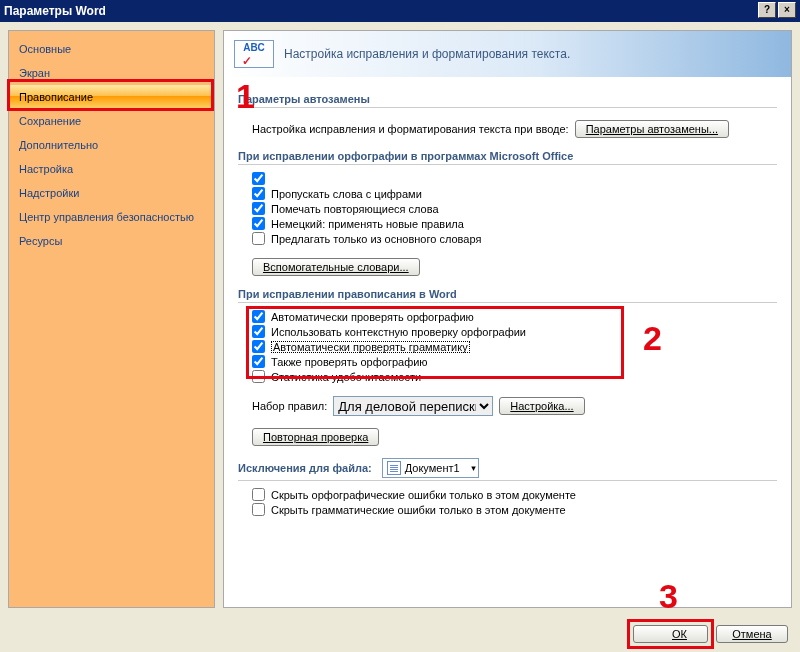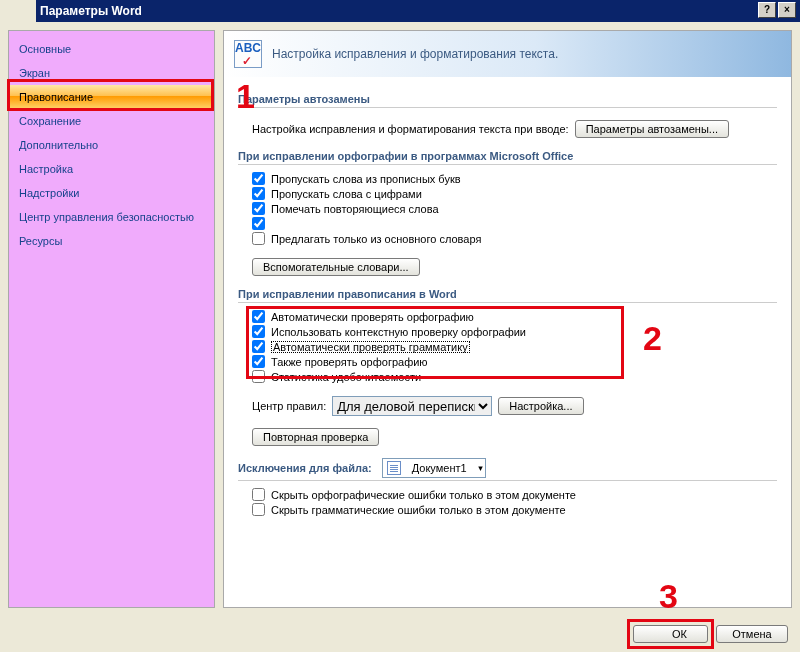--- a/index.html
+++ b/index.html
@@ -16,21 +16,20 @@
     background: linear-gradient(to bottom, #0a246a 0%, #3a6ea5 50%, #0a246a 100%);
     background: #0a246a;
     color: #fff;
     height: 22px;
     line-height: 22px;
     padding: 0 4px;
     font-weight: bold;
     font-size: 12px;
     display: flex;
     justify-content: space-between;
-    margin-left: 36px;
   }
   .titlebar-buttons { display: flex; gap: 2px; }
   .titlebar-btn {
     width: 18px; height: 16px;
     margin-top: 2px;
     background: #d4d0c8;
     border: 1px solid #fff;
     border-right-color: #404040;
     border-bottom-color: #404040;
     color: #000;
@@ -41,21 +40,21 @@
   }
   .dialog-body {
     display: flex;
     padding: 8px;
     gap: 8px;
     height: calc(100% - 22px - 36px);
   }
   .sidebar {
     width: 207px;
     border: 1px solid #a9a9a9;
-    background: #f0abfc;
+    background: #fdba74;
     padding: 6px 0;
     position: relative;
   }
   .side-item {
     color: #15428b;
     padding: 6px 10px 6px 10px;
     cursor: default;
   }
   .side-item.selected {
     background: linear-gradient(to bottom, #ffe8a6 0%, #ffc14f 45%, #ff9a00 46%, #ffd36b 100%);
@@ -72,24 +71,24 @@
     height: 46px;
     background: linear-gradient(to right, #ffffff 0%, #dbe9f7 55%, #8fb8e0 100%);
     display: flex;
     align-items: center;
     padding-left: 10px;
     gap: 10px;
     color: #3b5a82;
     font-size: 12px;
   }
   .abc-icon {
-    width: 28px; height: 28px;
+    width: 40px; height: 28px;
     border: 1px solid #7a9cc6;
     background: #fdfdfd;
-    font-size: 12px;
+    font-size: 10px;
     font-weight: bold;
     color: #1b5fbf;
     text-align: center;
     line-height: 10px;
     padding-top: 2px;
     position: relative;
   }
   .abc-icon::after {
     content: "✓";
     color: #d23;
@@ -114,27 +113,28 @@
   .chk { display: flex; align-items: center; gap: 6px; padding: 1px 14px; }
   input[type=checkbox] { margin: 0; }
   .btn {
     background: linear-gradient(to bottom,#fff,#e3e3dc);
     border: 1px solid #7a7a7a;
     border-radius: 3px;
     padding: 2px 10px;
     font-family: inherit;
     font-size: 11px;
     cursor: default;
+    text-decoration: underline;
   }
   select.drop {
     font-family: inherit; font-size: 13px; border:1px solid #7f9db9; height:20px;
   }
   .filedrop {
     display:inline-flex; align-items:center; border:1px solid #7f9db9; background:#fff;
-    height:20px; padding:0 18px 0 4px; gap:11px; position:relative;
+    height:20px; padding:0 18px 0 4px; gap:4px; position:relative;
   }
   .filedrop::after {
     content:"▾"; position:absolute; right:2px; font-size:9px; color:#000;
   }
   .doc-icon {
     width:14px; height:14px; border:1px solid #6a8ec8; background:#fff;
     display:inline-block; position:relative;
   }
   .doc-icon::before { content:""; position:absolute; left:2px; right:2px; top:3px; height:1px; background:#6a8ec8; box-shadow:0 2px #6a8ec8,0 4px #6a8ec8,0 6px #6a8ec8; }
   .footer {
@@ -191,32 +191,32 @@
 
       <div class="section-title">Параметры автозамены</div>
       <div class="row">
         <span>Настройка исправления и форматирования текста при вводе:</span>
         <button class="btn">Параметры автозамены...</button>
       </div>
 
       <div class="section-title">При исправлении орфографии в программах Microsoft Office</div>
       <label class="chk">
           <input type="checkbox" checked="" style="">
-          <span>Пропускать слова из прописных букв</span>
         </label>
       <label class="chk">
           <input type="checkbox" checked="" style="">
           <span>Пропускать слова с цифрами</span>
         </label>
       <label class="chk">
           <input type="checkbox" checked="" style="">
           <span>Помечать повторяющиеся слова</span>
         </label>
       <label class="chk">
           <input type="checkbox" checked="" style="">
+          <span>Немецкий: применять новые правила</span>
         </label>
       <label class="chk">
           <input type="checkbox" style="">
           <span>Предлагать только из основного словаря</span>
         </label>
       <div class="row">
           <button class="btn">Вспомогательные словари...</button>
         </div>
 
       <div class="section-title">При исправлении правописания в Word</div>
@@ -239,21 +239,21 @@
           </label>
         <label class="chk">
             <input type="checkbox" style="">
             <span>Статистика удобочитаемости</span>
           </label>
 
         <div class="annot" style="left:8px; top:-3px; width:378px; height:73px;"></div>
         <div class="annot-num" style="left:405px; top:12px;">2</div>
       </div>
       <div class="row">
-        <span>Центр правил:</span>
+        <span>Набор правил:</span>
         <select class="drop" style="width:160px;">
           <option>Для деловой переписки</option>
         </select>
         <button class="btn">Настройка...</button>
       </div>
       <div class="row">
           <button class="btn">Повторная проверка</button>
         </div>
 
       <div class="section-title" style="display:flex; align-items:center; gap:10px;">

